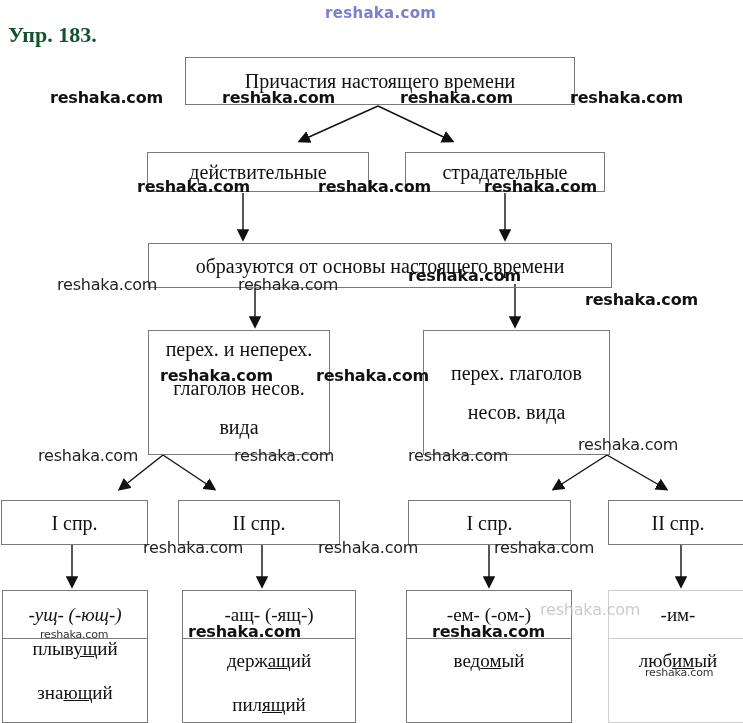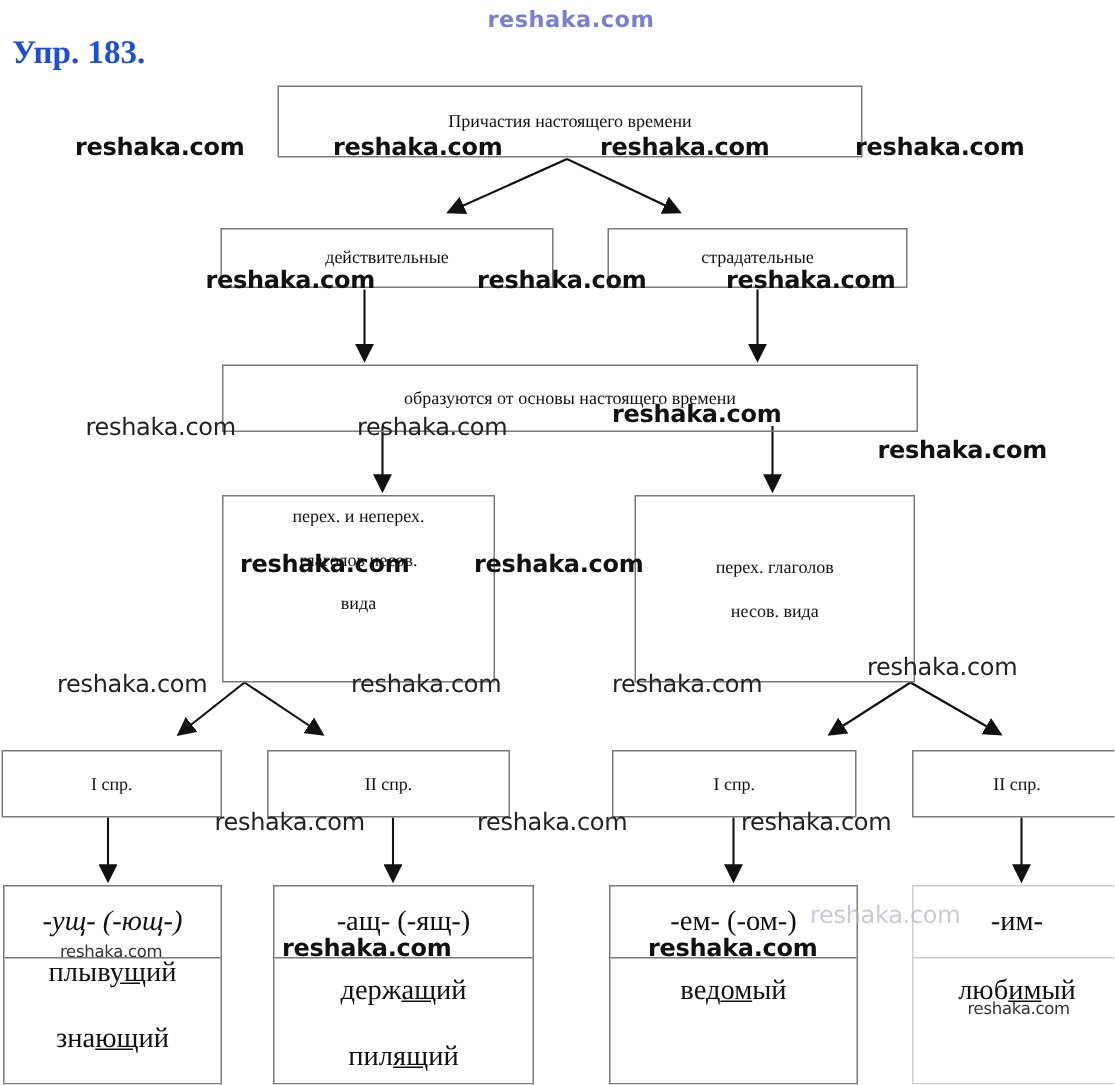--- a/index.html
+++ b/index.html
@@ -33,31 +33,31 @@
     letter-spacing:.3px;
   }
 
   
   .title{
     position:absolute;
     left:8px;top:22px;
     font-family:"Liberation Serif",serif;
     font-weight:700;
     font-size:22px;
-    color:#1d4ed8;
+    color:#14532d;
   }
 
   
   .box{
     position:absolute;
     box-sizing:border-box;
     border:1px solid #7a7a7a;
     background:transparent;
     text-align:center;
-    font-size:12px;
+    font-size:20px;
     line-height:1.25;
     z-index:2;
   }
   .box .inner{
     position:absolute;
     left:0;right:0;
     top:50%;
     transform:translateY(-50%);
     padding:0 4px;
   }

